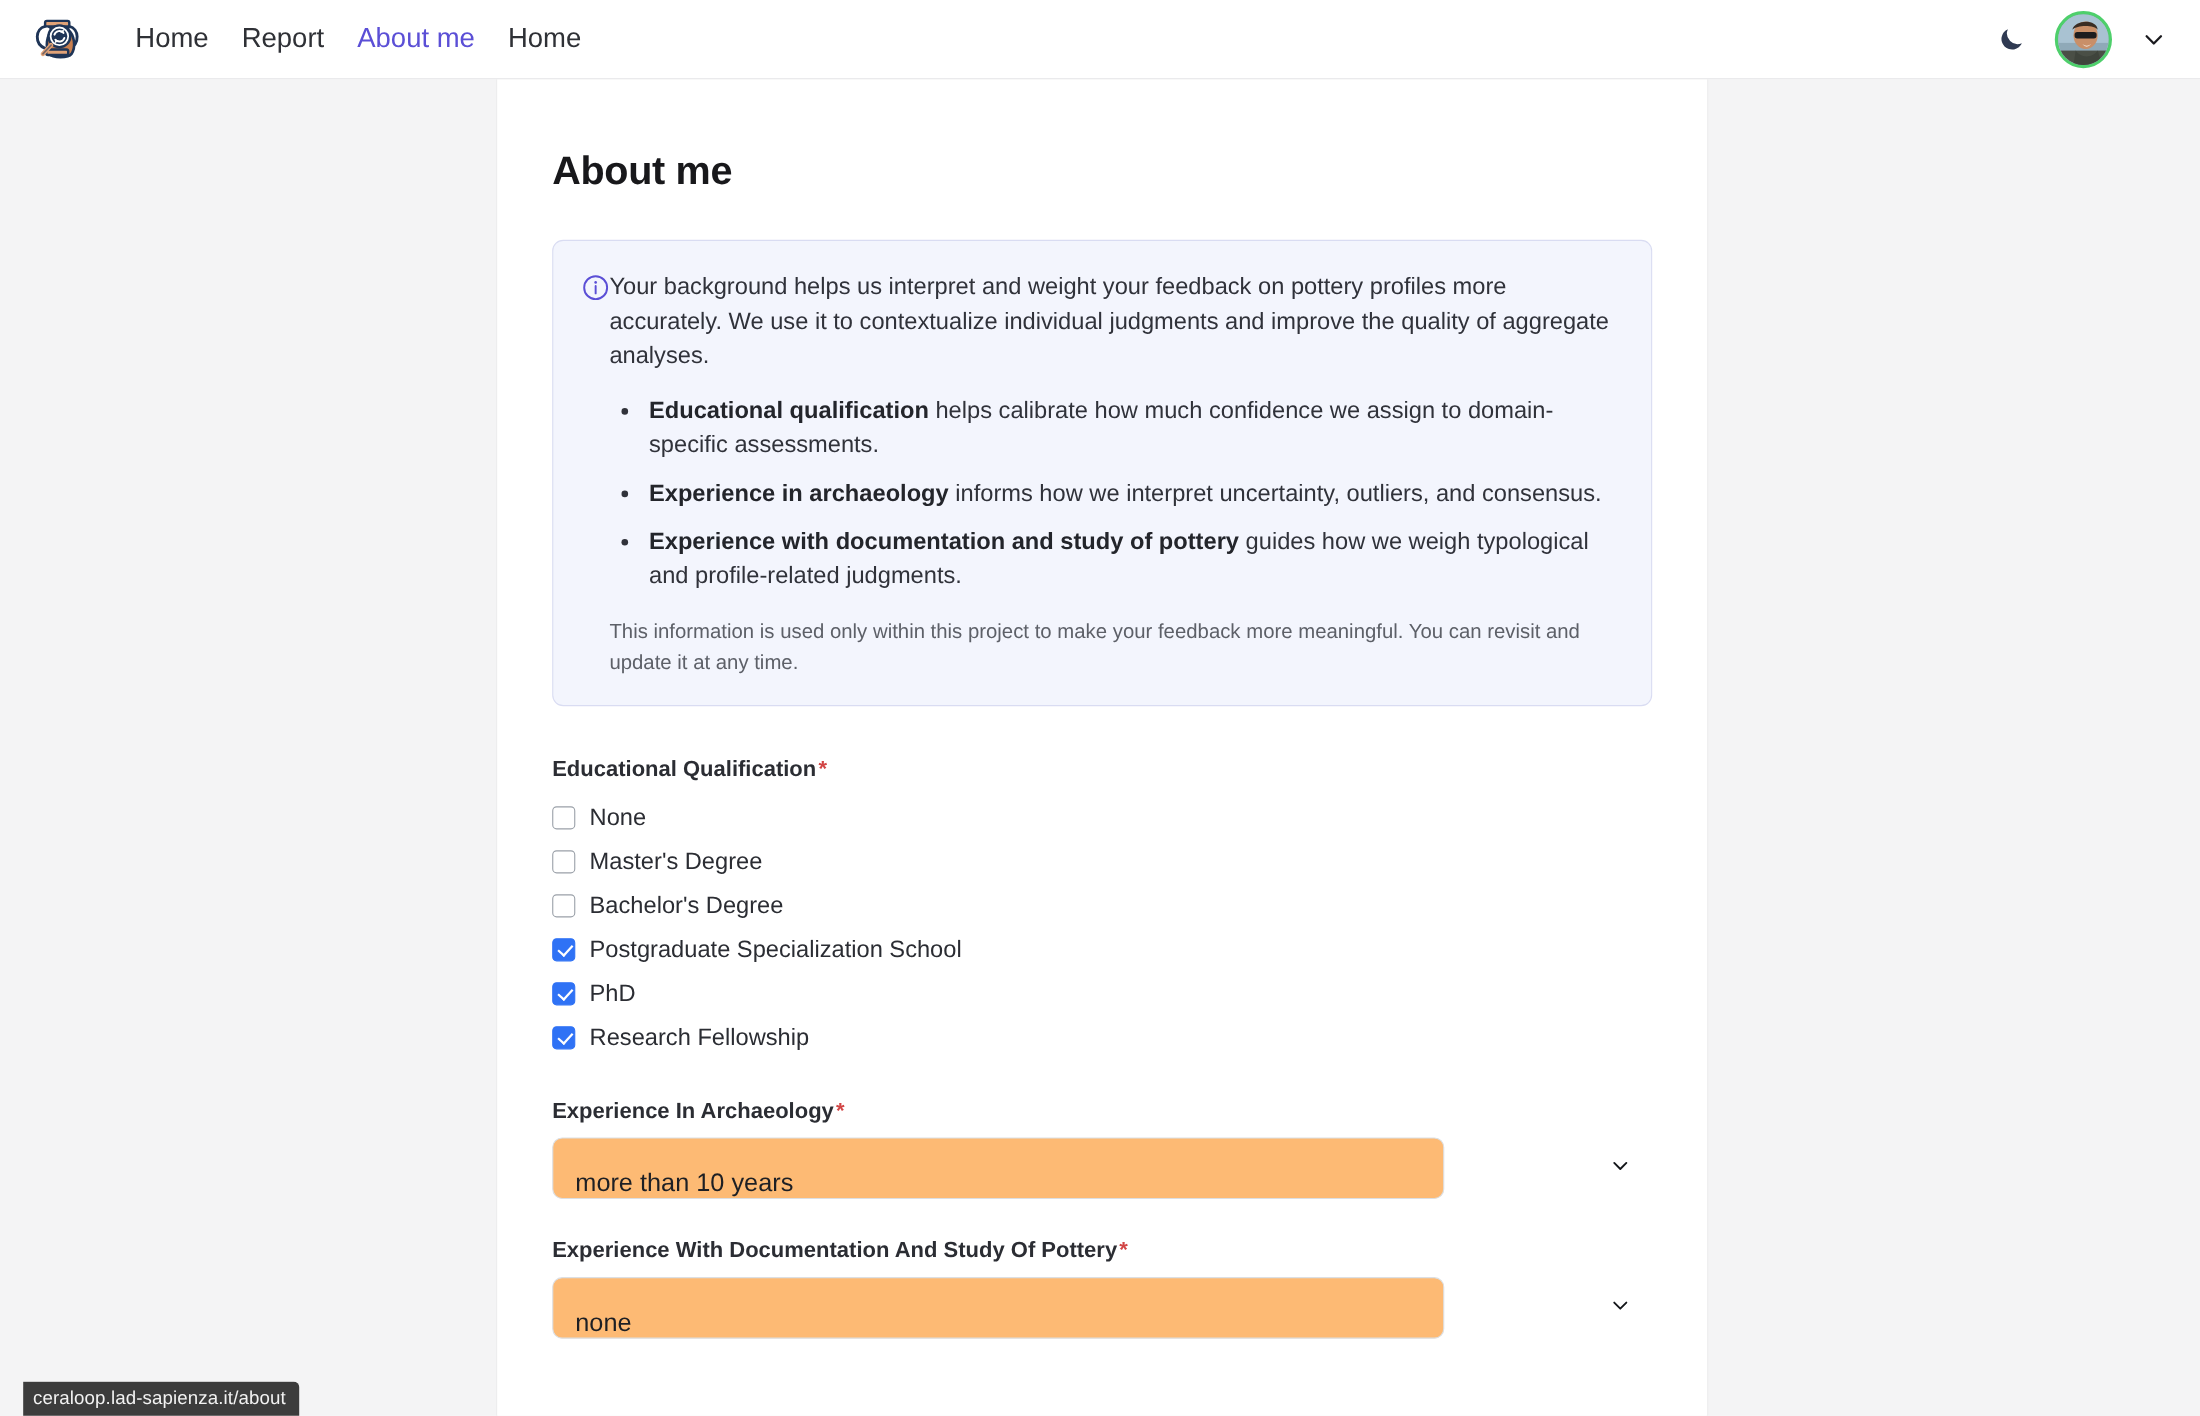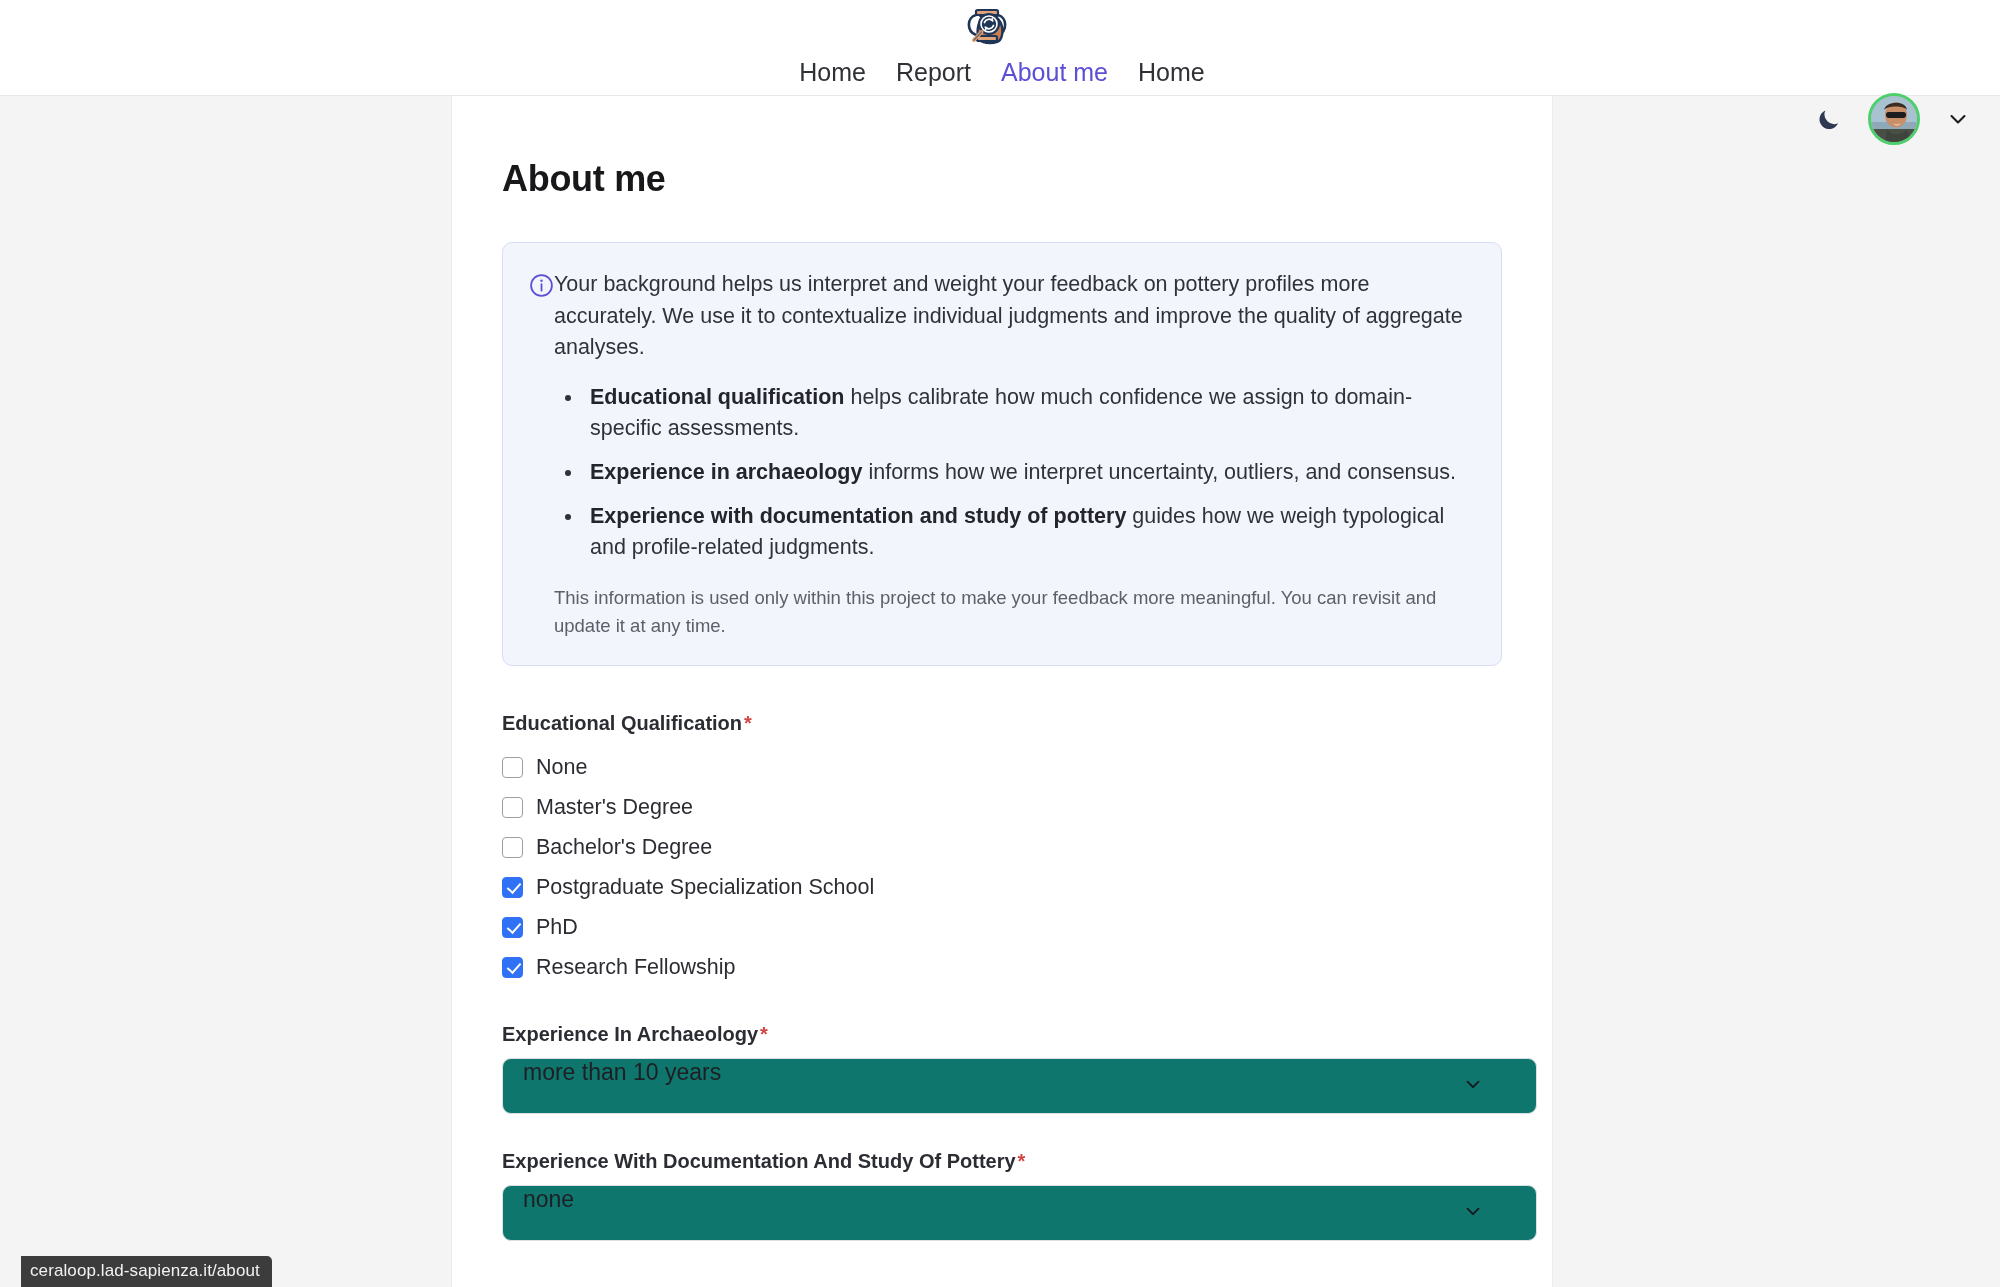--- a/index.html
+++ b/index.html
@@ -5,29 +5,28 @@
   * { box-sizing: border-box; margin: 0; padding: 0; }
   html, body {
     width: 2000px; height: 1287px;
     font-family: "Liberation Sans", sans-serif;
     background: #f4f4f5;
     overflow: hidden;
   }
 
   
   .navbar {
-    height: 96px;
+    height: 72px;
     background: #ffffff;
     border-bottom: 1px solid #e8e8ea;
     display: flex;
     align-items: center;
     padding: 0 22px 0 26px;
     position: relative;
     z-index: 5;
-    flex-direction: column;
   }
   .brand {
     width: 52px; height: 52px;
     display: flex; align-items: center; justify-content: center;
     margin-right: 30px;
     cursor: pointer;
   }
   .nav-links { display: flex; align-items: center; gap: 0; }
   .nav-link {
     font-size: 25px;
@@ -152,27 +151,27 @@
     left: 6.5px; top: 2.5px;
     width: 6px; height: 11px;
     border: solid #ffffff;
     border-width: 0 2.6px 2.6px 0;
     transform: rotate(42deg);
   }
   .check-label { font-size: 21.5px; color: #2b2d33; }
 
   .select-wrap { position: relative; }
   .select-box {
-    width: 1035px;
+    width: 811px;
     height: 56px;
     border: 1px solid #dcdfe3;
     border-radius: 9px;
-    background: #0f766e;
-    display: flex;
-    align-items: flex-start;
+    background: #fdba74;
+    display: flex;
+    align-items: flex-end;
     padding: 0 20px;
     font-size: 23px;
     color: #1d1f24;
     cursor: pointer;
   }
   .select-chev {
     position: absolute;
     right: 18px;
     top: 50%;
     transform: translateY(-50%);

